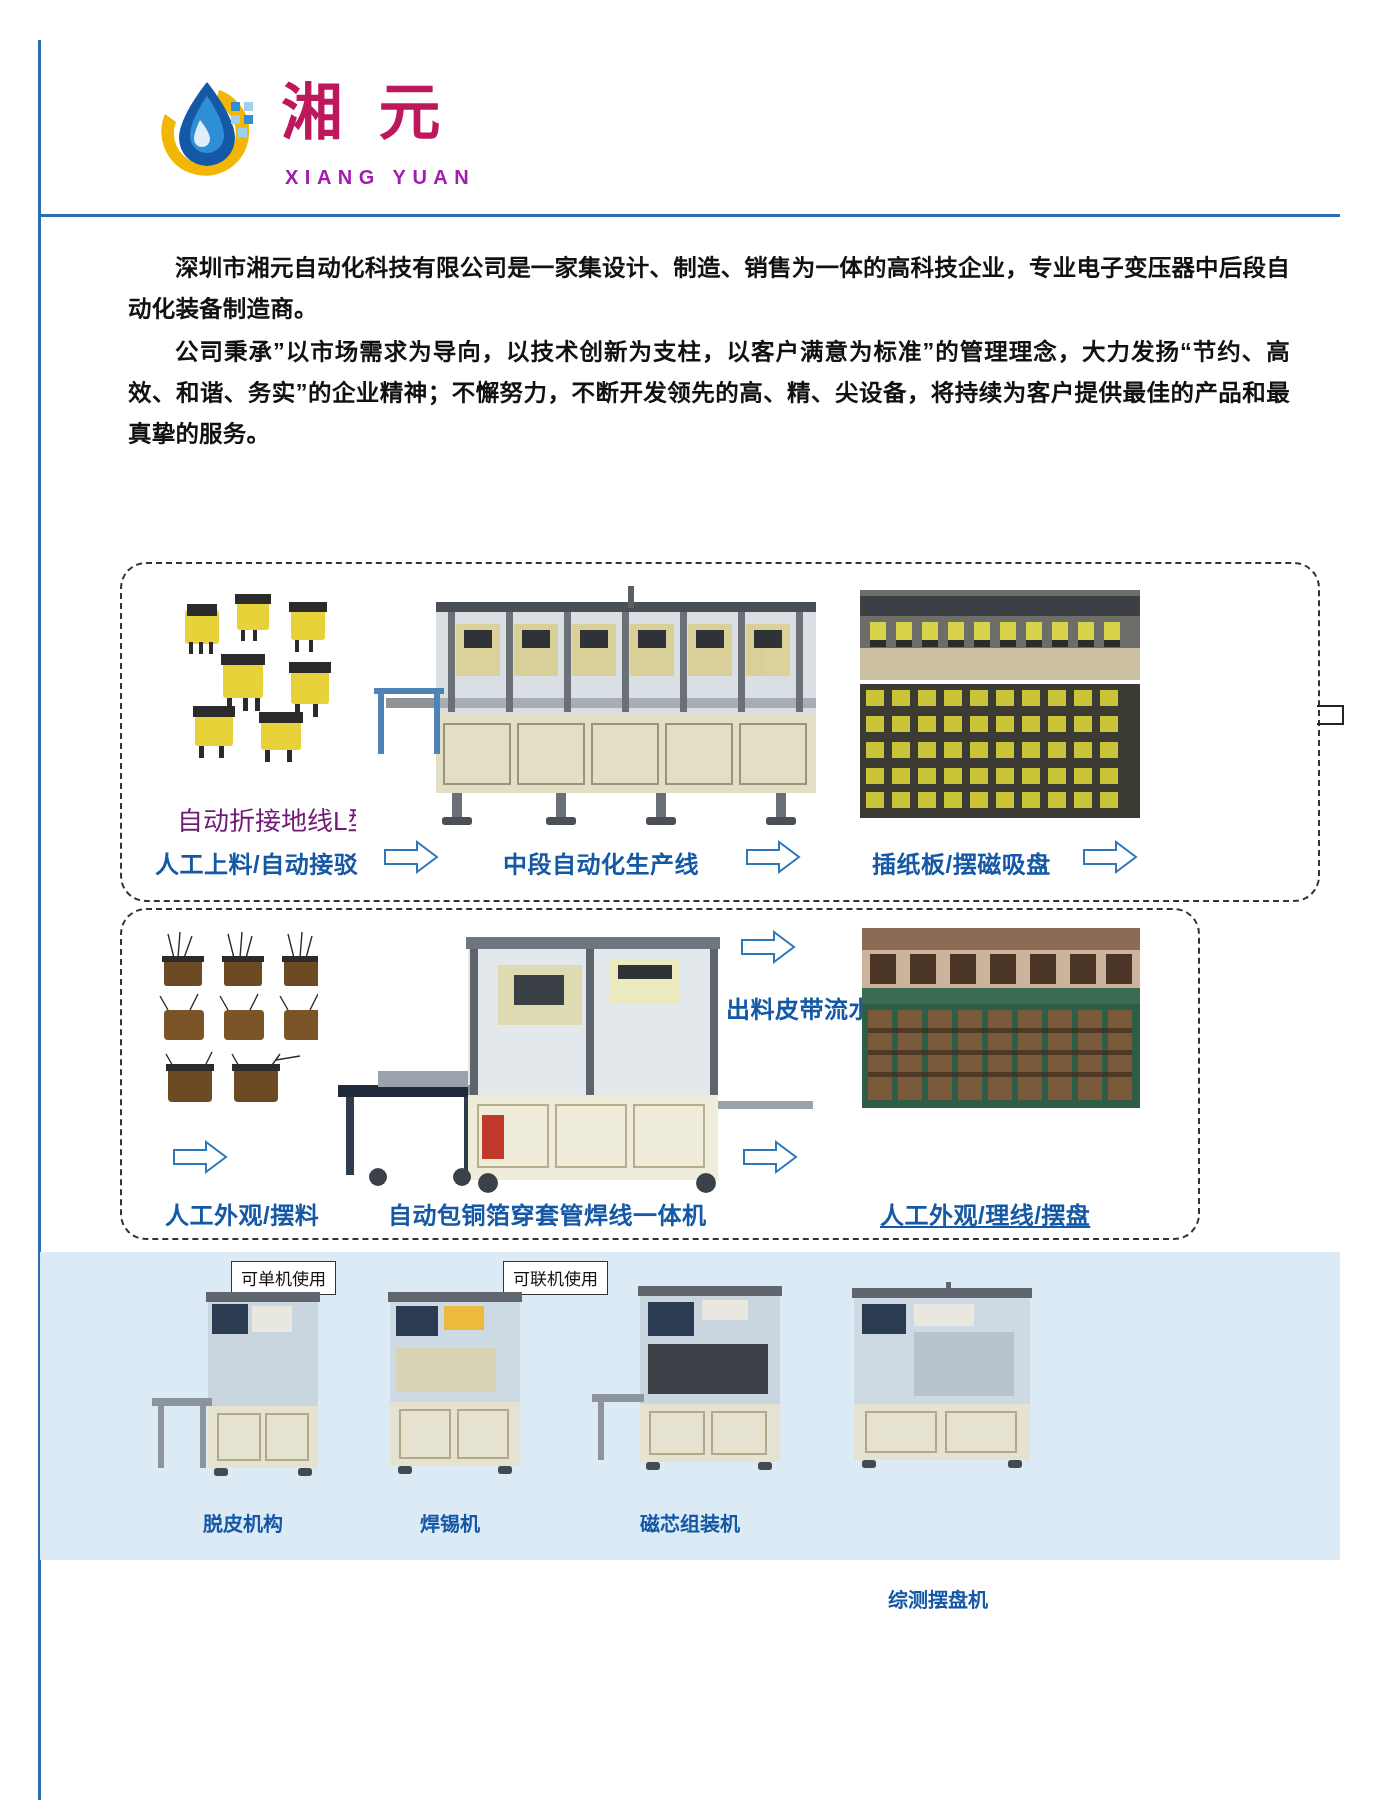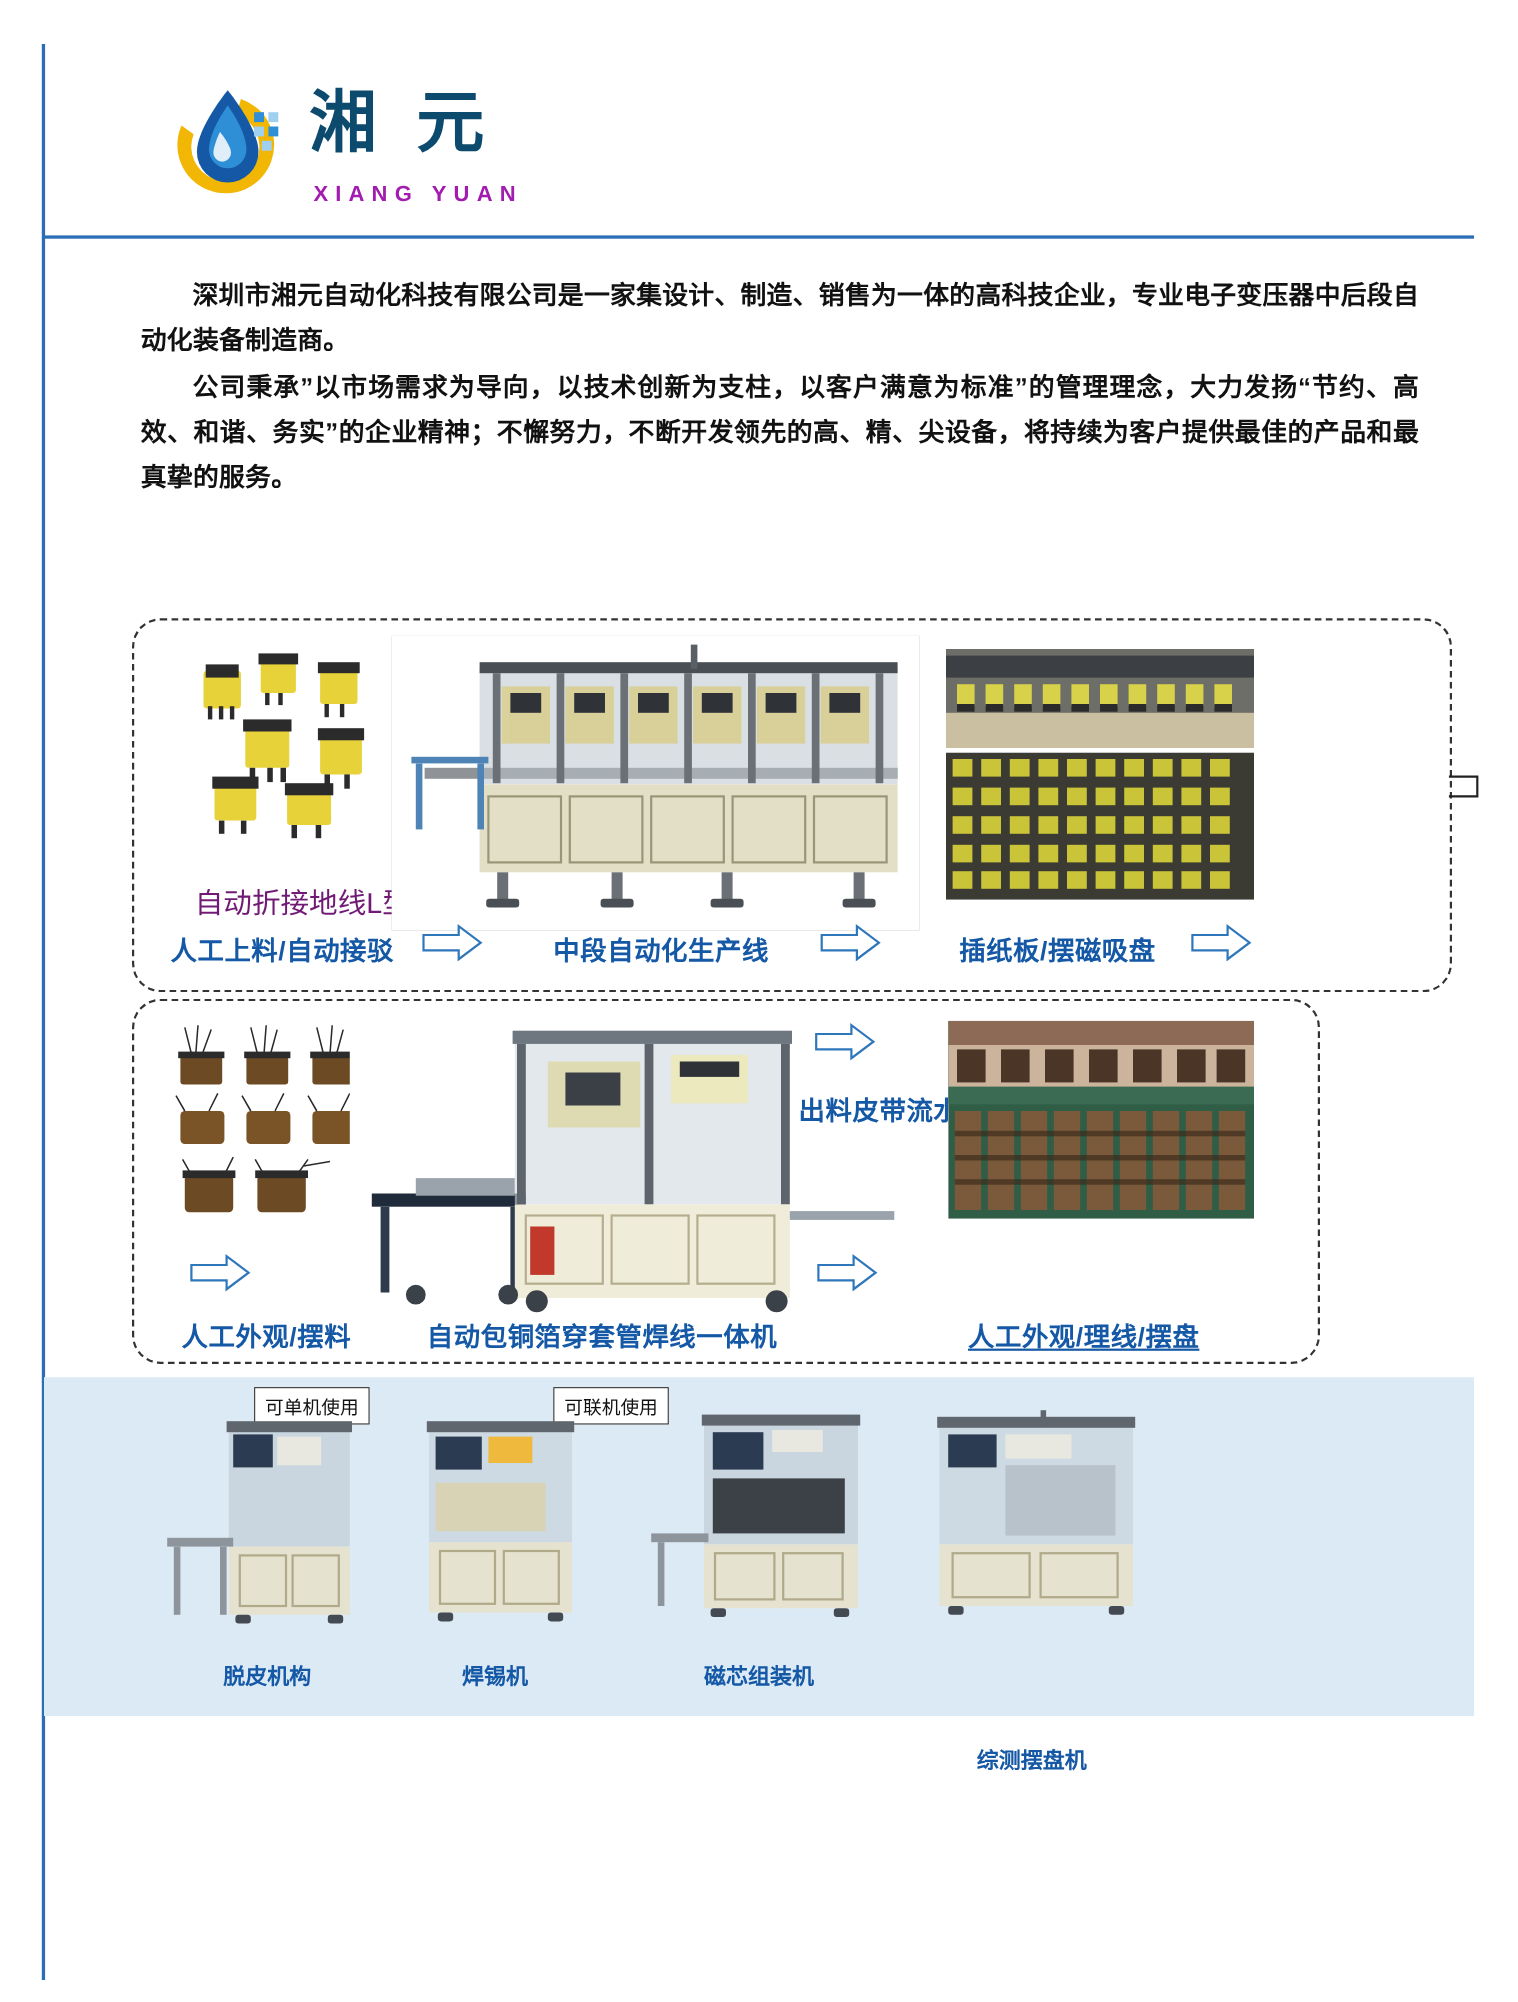--- a/index.html
+++ b/index.html
@@ -46,21 +46,21 @@
   }
   .brand-text {
     margin-left: 14px;
     display: flex;
     flex-direction: column;
     justify-content: center;
   }
   .brand-cn {
     font-size: 62px;
     font-weight: bold;
-    color: #0c4a6e;
+    color: #be185d;
     letter-spacing: 10px;
     line-height: 1.05;
     font-family: "Liberation Serif", serif;
   }
   .brand-en {
     font-size: 20px;
     font-weight: bold;
     color: #a21caf;
     letter-spacing: 6.5px;
     margin-top: 19px;

